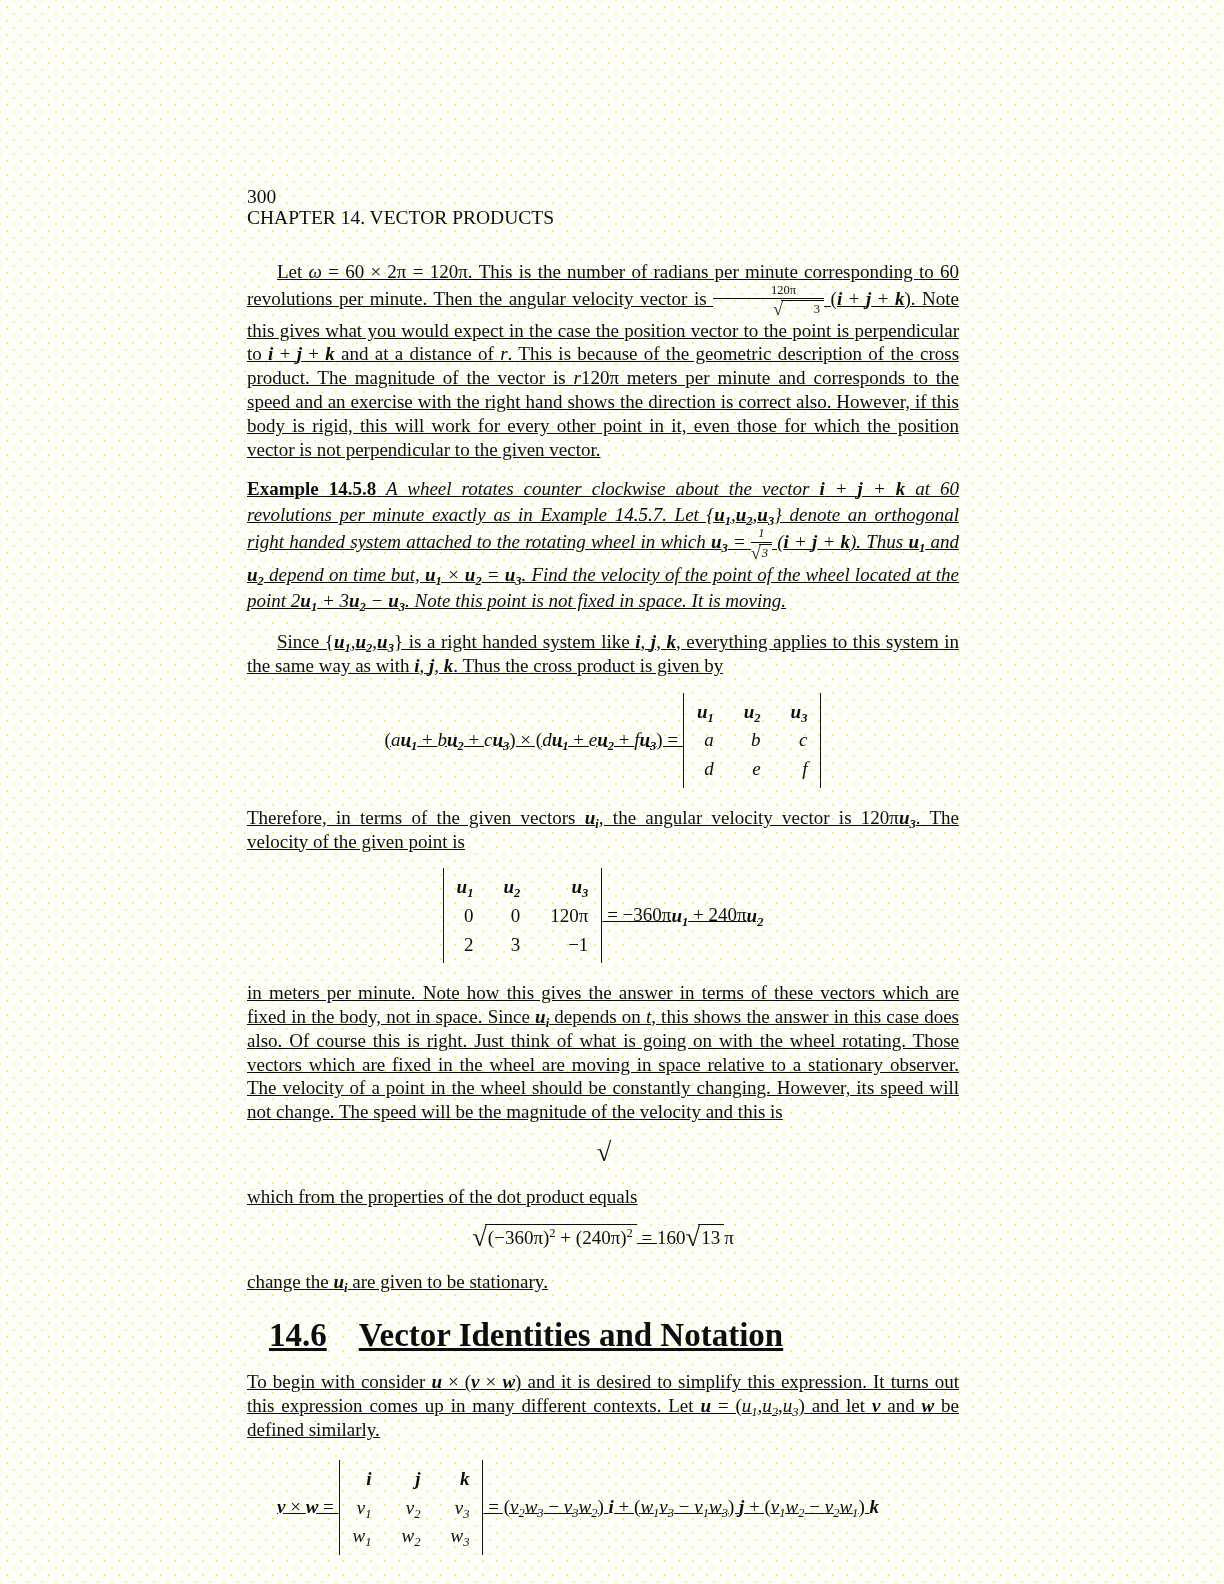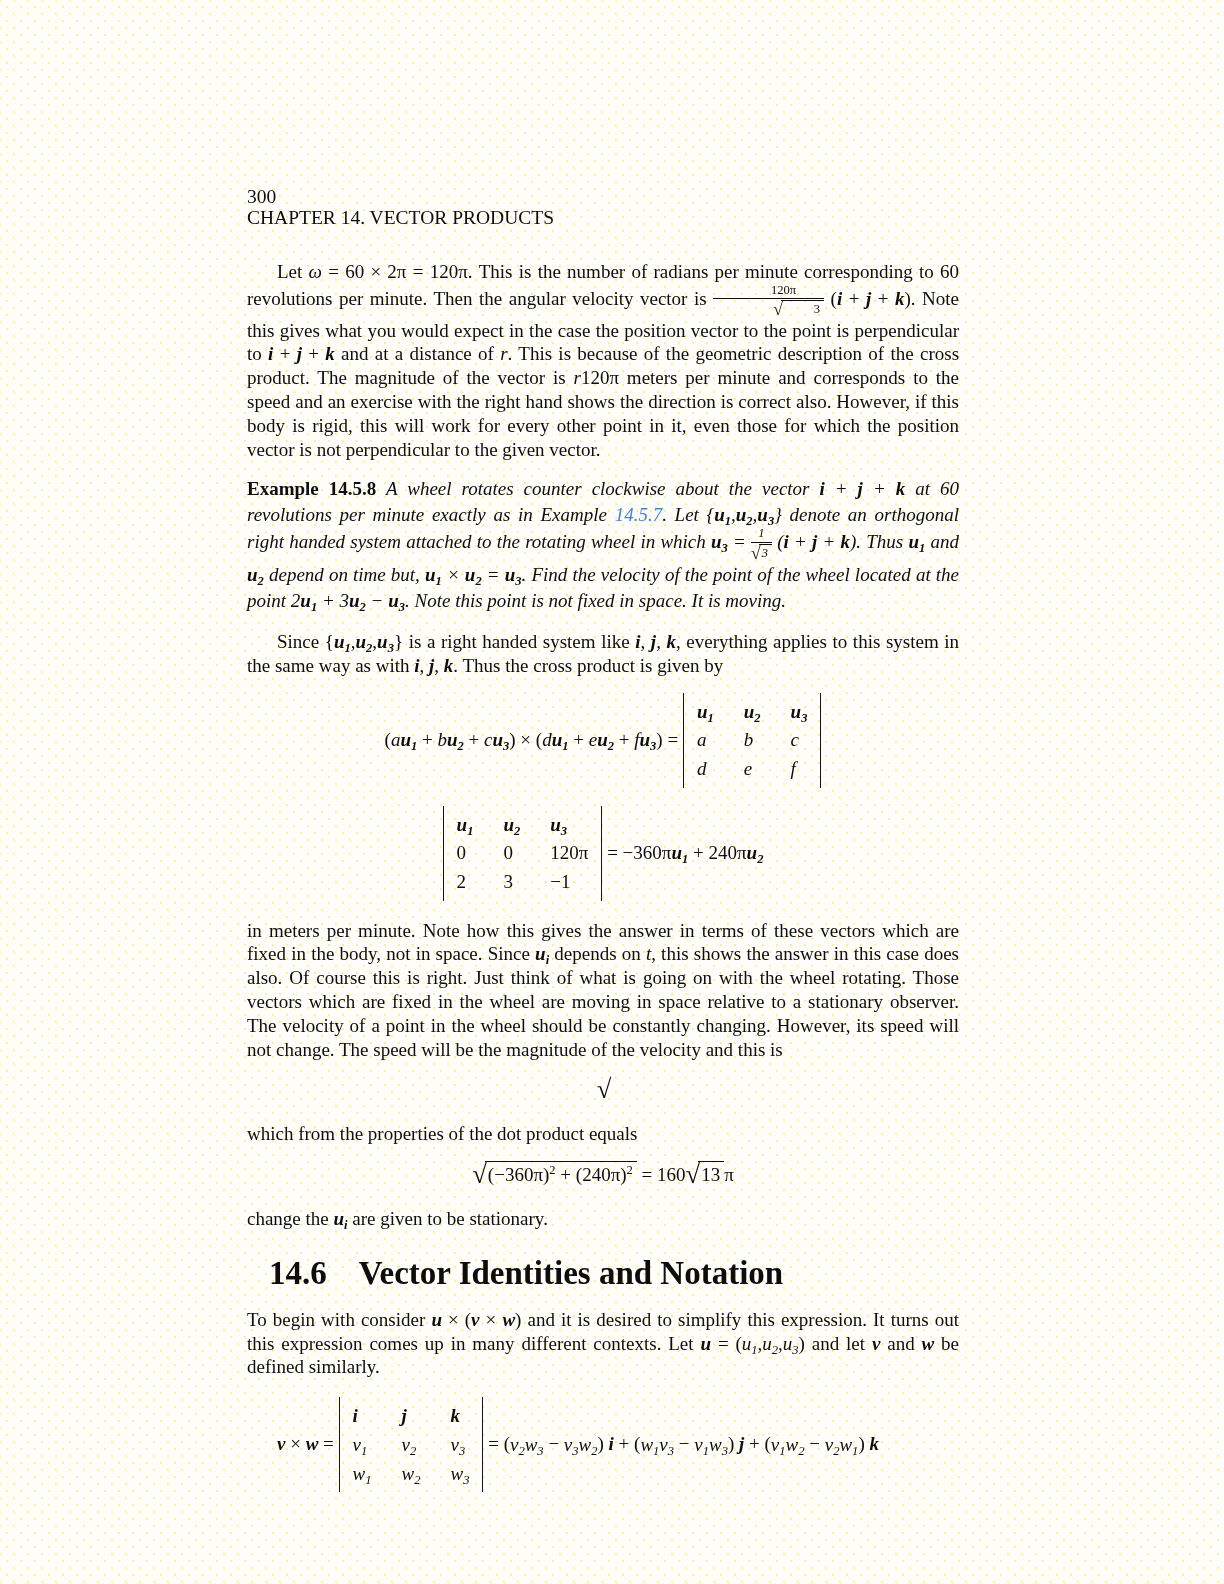--- a/index.html
+++ b/index.html
@@ -9,39 +9,39 @@
     background-image:
       radial-gradient(circle, rgba(255,240,100,0.85) 0.8px, rgba(255,240,100,0) 1.3px),
       radial-gradient(circle, rgba(255,240,100,0.85) 0.8px, rgba(255,240,100,0) 1.3px);
     background-size:14px 14px;
     background-position:0 0, 7px 7px;
     font-family:"Liberation Serif","DejaVu Serif",serif;
     color:#0d0d0d;
   }
   .sheet{position:absolute;left:247px;top:186px;width:712px;}
   .pagehead{display:flex;justify-content:space-between;font-size:19.5px;line-height:1.1;flex-direction:column;}
-  .content{margin-top:31px;}
+  .content{margin-top:31px;text-decoration:underline;}
   .para{font-size:19px;line-height:1.253;text-align:justify;margin:0 0 15px 0;}
   .para.indent{text-indent:30px;}
   .para.example{font-style:italic;line-height:1.34;margin-bottom:17px;}
   .mi{font-style:italic;}
   .mbi{font-style:italic;font-weight:bold;}
   .mb{font-weight:bold;font-style:normal;}
-  .link{color:#3b82f6;cursor:pointer;}
+  .link{color:#000000;cursor:pointer;}
   sub{font-size:0.66em;vertical-align:-0.3em;line-height:0;}
   sup{font-size:0.66em;vertical-align:0.55em;line-height:0;}
   sub.it{font-style:italic;}
   .equation{font-size:19px;text-align:center;margin:10px 0 18px 0;white-space:nowrap;}
   .equation.wide{text-align:left;padding-left:30px;margin-top:18px;}
   .equation > span{vertical-align:middle;}
   .det{
     display:inline-grid;grid-template-columns:repeat(3,auto);
     column-gap:30px;row-gap:3px;padding:6px 13px;
     border-left:1.3px solid #141414;border-right:1.3px solid #141414;
-    vertical-align:middle;text-align:left;line-height:1.35;
+    vertical-align:middle;text-align:right;line-height:1.35;
   }
   .det-cell{display:block;min-width:14px;}
   .frac{display:inline-block;text-align:center;font-size:0.66em;line-height:1.08;vertical-align:-0.62em;}
   .frac .num{display:block;border-bottom:1px solid currentColor;padding:0 3px 1px 3px;}
   .frac .den{display:block;padding-top:1px;}
   .sqrt{display:inline-flex;align-items:flex-start;vertical-align:middle;}
   .sqrt-sym{font-size:1.4em;line-height:1.05;margin-right:-2px;font-style:normal;}
   .sqrt-body{display:inline-block;border-top:1.4px solid currentColor;padding:2px 4px 0 3px;}
   .section{font-size:33px;font-weight:bold;margin:24px 0 16px 0;padding-left:22px;font-style:normal;}
   .secnum{margin-right:32px;}
@@ -68,20 +68,21 @@
           <span class="det-cell"><span class="mbi">u<sub>1</sub></span></span>
           <span class="det-cell"><span class="mbi">u<sub>2</sub></span></span>
           <span class="det-cell"><span class="mbi">u<sub>3</sub></span></span>
           <span class="det-cell"><span class="mi">a</span></span>
           <span class="det-cell"><span class="mi">b</span></span>
           <span class="det-cell"><span class="mi">c</span></span>
           <span class="det-cell"><span class="mi">d</span></span>
           <span class="det-cell"><span class="mi">e</span></span>
           <span class="det-cell"><span class="mi">f</span></span>
         </span></div>
+      <p class="para"><span class="">Therefore, in terms of the given vectors </span><span class="mbi">u<sub class="it">i</sub></span><span class="">, the angular velocity vector is 120π</span><span class="mbi">u<sub>3</sub></span><span class="">. The velocity of the given point is</span></p>
       <div class="equation"><span class="det">
           <span class="det-cell"><span class="mbi">u<sub>1</sub></span></span>
           <span class="det-cell"><span class="mbi">u<sub>2</sub></span></span>
           <span class="det-cell"><span class="mbi">u<sub>3</sub></span></span>
           <span class="det-cell"><span class="">0</span></span>
           <span class="det-cell"><span class="">0</span></span>
           <span class="det-cell"><span class="">120π</span></span>
           <span class="det-cell"><span class="">2</span></span>
           <span class="det-cell"><span class="">3</span></span>
           <span class="det-cell"><span class="">−1</span></span>

